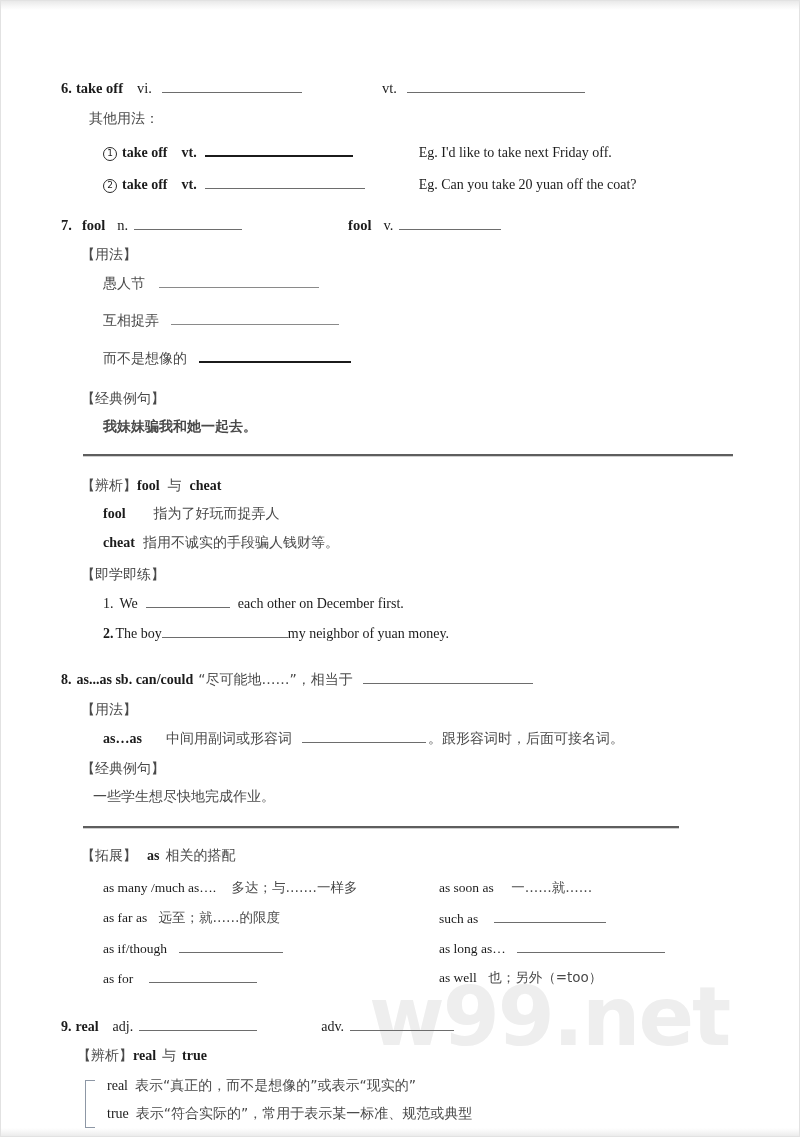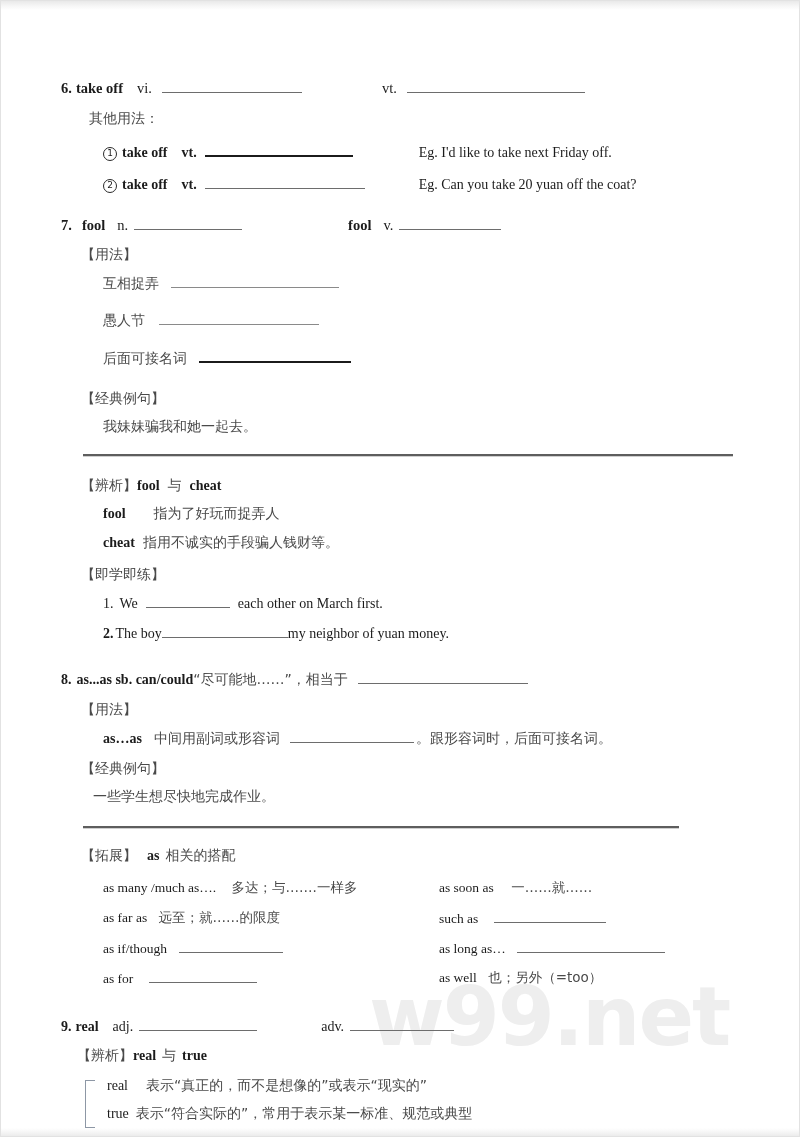--- a/index.html
+++ b/index.html
@@ -113,21 +113,21 @@
     margin-right: 5px;
     position: relative;
     top: -1px;
   }
   .eg { font-size: 14px; }
 
   
   .s7-head { font-size: 14.5px; margin-top: 22px; margin-bottom: 12px; }
   .brk { font-size: 14px; margin-left: 20px; margin-bottom: 10px; }
   .usage-row { font-size: 14px; margin-left: 42px; margin-bottom: 18px; }
-  .example { font-size: 14px; margin-left: 42px; }
+  .example { font-size: 14px; margin-left: 42px; font-weight: bold; }
 
   
   .s8-head { font-size: 14px; margin-bottom: 12px; }
   .two-col { display: flex; }
   .two-col > div { flex: 0 0 50%; }
   .combo { font-size: 13.5px; margin-bottom: 12px; white-space: nowrap; }
 
   
   .brace-wrap { position: relative; margin-left: 24px; }
   .brace {
@@ -187,31 +187,31 @@
         <span class="en" style="margin-left:12px">n.</span>
         <span class="blank" style="width:108px;margin-left:6px"></span>
         <span class="en b" style="margin-left:104px">fool</span>
         <span class="en" style="margin-left:12px">v.</span>
         <span class="blank" style="width:102px;margin-left:6px"></span>
       </div>
 
       <div class="cn brk">【用法】</div>
 
       <div class="row usage-row">
+        <span class="cn">愚人节</span>
+        <span class="blank thin" style="width:160px;margin-left:14px"></span>
+      </div>
+
+      <div class="row usage-row">
         <span class="cn">互相捉弄</span>
         <span class="blank thin" style="width:168px;margin-left:12px"></span>
       </div>
 
-      <div class="row usage-row">
-        <span class="cn">愚人节</span>
-        <span class="blank thin" style="width:160px;margin-left:14px"></span>
-      </div>
-
       <div class="row usage-row" style="margin-bottom:22px">
-        <span class="cn">后面可接名词</span>
+        <span class="cn">而不是想像的</span>
         <span class="blank thick" style="width:152px;margin-left:12px"></span>
       </div>
 
       <div class="cn brk">【经典例句】</div>
       <div class="cn example" style="margin-bottom:18px">我妹妹骗我和她一起去。</div>
 
       <div class="sep" style="margin:0 6px 20px 22px"></div>
 
       <div class="row brk">
         <span class="cn">【辨析】</span>
@@ -229,45 +229,45 @@
         <span class="en b">cheat</span>
         <span class="cn" style="margin-left:8px">指用不诚实的手段骗人钱财等。</span>
       </div>
 
       <div class="cn brk">【即学即练】</div>
 
       <div class="row" style="font-size:14px;margin-left:42px;margin-bottom:12px">
         <span class="en">1.</span>
         <span class="en" style="margin-left:6px">We</span>
         <span class="blank" style="width:84px;margin-left:8px;margin-right:8px"></span>
-        <span class="en">each other on March first.</span>
+        <span class="en">each other on December first.</span>
       </div>
 
       <div class="row" style="font-size:14px;margin-left:42px;margin-bottom:8px">
         <span class="en b">2.</span>
         <span class="en" style="margin-left:2px">The boy</span>
         <span class="blank" style="width:126px;margin:0"></span>
         <span class="en">my neighbor of yuan money.</span>
       </div>
     </div>
 
     <div style="margin-top:28px">
 
       <div class="row s8-head">
         <span class="en b">8.</span>
         <span class="en b" style="margin-left:5px">as...as sb. can/could</span>
-        <span class="cn" style="">“尽可能地……”，相当于</span>
+        <span class="cn" style="margin-left:5px">“尽可能地……”，相当于</span>
         <span class="blank" style="width:170px;margin-left:10px"></span>
       </div>
 
       <div class="cn brk">【用法】</div>
 
       <div class="row" style="font-size:14px;margin-left:42px;margin-bottom:12px">
         <span class="en b">as…as</span>
-        <span class="cn" style="margin-left:12px">中间用副词或形容词</span>
+        <span class="cn" style="margin-left:24px">中间用副词或形容词</span>
         <span class="blank" style="width:124px;margin-left:10px;margin-right:2px"></span>
         <span class="cn">。跟形容词时，后面可接名词。</span>
       </div>
 
       <div class="cn brk">【经典例句】</div>
       <div class="cn" style="font-size:14px;margin-left:32px;margin-bottom:20px">一些学生想尽快地完成作业。</div>
 
       <div class="sep" style="margin:0 60px 18px 22px"></div>
 
       <div class="row brk" style="margin-bottom:14px">
@@ -334,21 +334,21 @@
         <span class="en b">real</span>
         <span class="cn" style="margin-left:6px">与</span>
         <span class="en b" style="margin-left:6px">true</span>
       </div>
 
       <div class="brace-wrap">
         <span class="brace"></span>
         <div class="brace-rows">
           <div class="row">
             <span class="en">real</span>
-            <span class="cn" style="margin-left:18px">表示“真正的，而不是想像的”或表示“现实的”</span>
+            <span class="cn" style="margin-left:7px">表示“真正的，而不是想像的”或表示“现实的”</span>
           </div>
           <div class="row">
             <span class="en">true</span>
             <span class="cn" style="margin-left:7px">表示“符合实际的”，常用于表示某一标准、规范或典型</span>
           </div>
         </div>
       </div>
     </div>
 
   </div>

